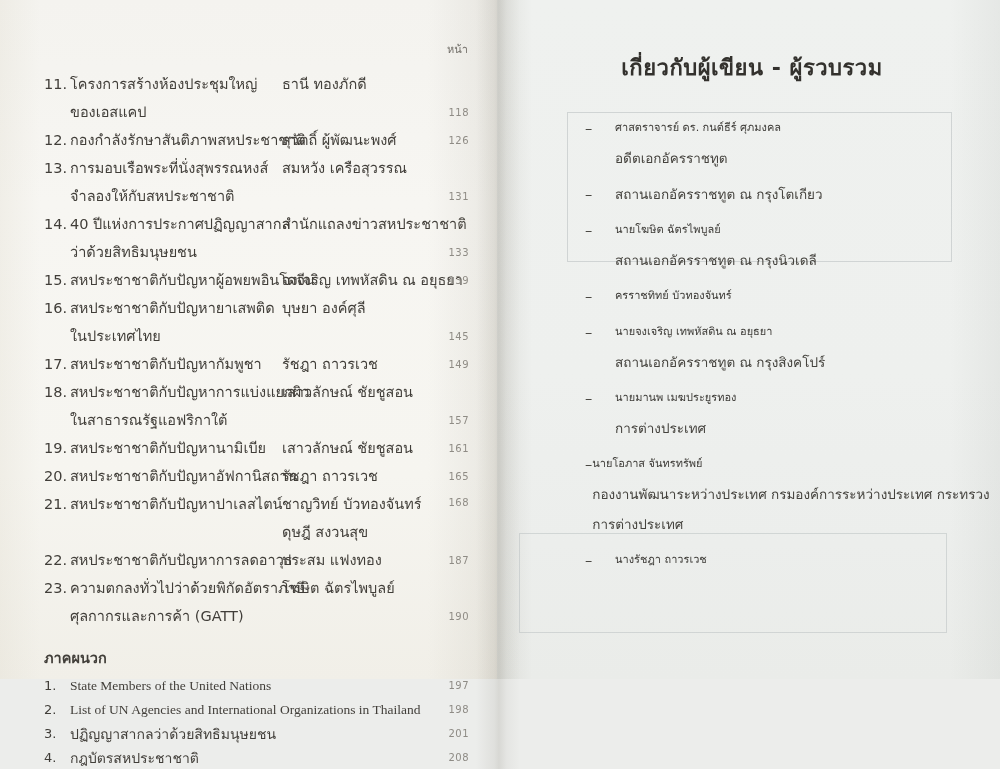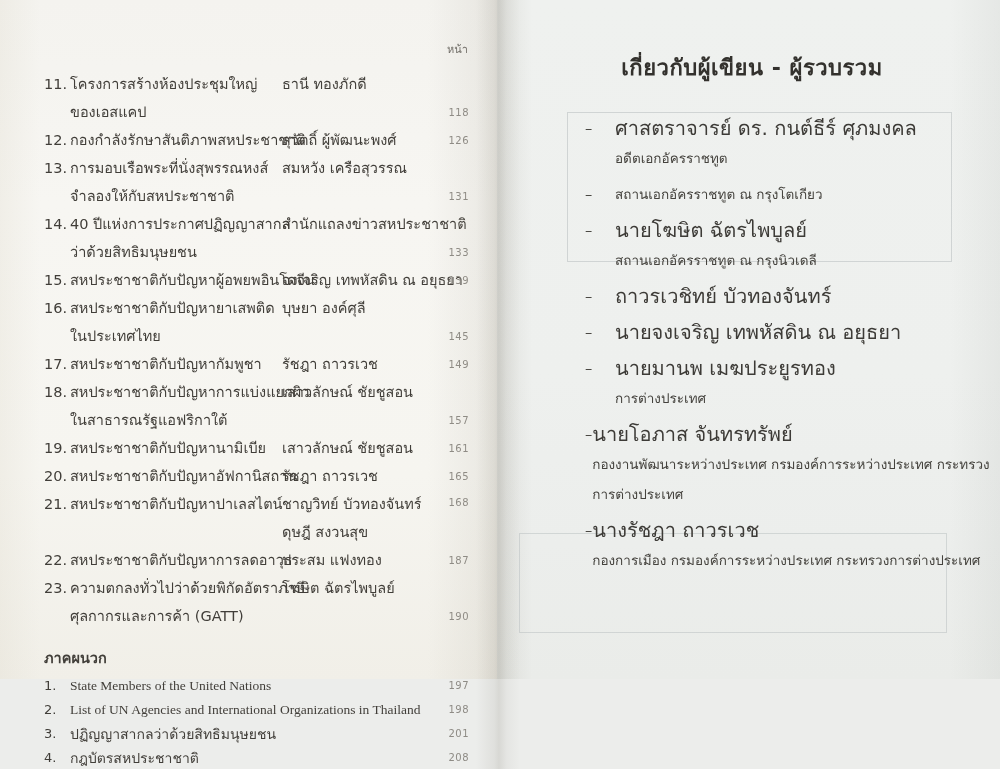--- a/index.html
+++ b/index.html
@@ -51,21 +51,21 @@
   .appendix-row .atitle.thai { font-family:"DejaVu Sans", sans-serif; font-size:14px; }
   .appendix-row .pg { text-align:right; font-size:10px; line-height:23px; color:#8e8b85; letter-spacing:0.5px; padding-right:1px; }
 
   
   .about-wrap { position:absolute; left:40px; top:50px; width:430px; color:#3d3b37; z-index:2; }
   .about-title { text-align:center; font-size:22px; font-weight:bold; color:#33312d; letter-spacing:0.5px; }
   .people { margin-top:28px; padding-left:48px; }
   .person { display:flex; margin-bottom:6px; }
   .person .dash { width:30px; font-size:14.5px; line-height:30px; color:#4a4843; }
   .person .pbody { flex:1; }
-  .person .pname { font-size:20px; line-height:30px; white-space:nowrap; }
+  .person .pname { font-size:11px; line-height:30px; white-space:nowrap; }
   .person .pdetail { font-size:13.5px; line-height:30px; white-space:nowrap; color:#45433e; }
 
   .ghost-box { position:absolute; pointer-events:none; z-index:1; }
   .ghost-box-1 { left:70px; top:112px; width:385px; height:150px; border:1px solid rgba(170,178,180,0.45); }
   .ghost-box-2 { left:22px; top:533px; width:428px; height:100px; border:1px solid rgba(170,178,180,0.40); }
 </style>
 </head>
 <body>
 
 <div class="book">
@@ -281,28 +281,29 @@
           <span class="dash">–</span>
           <div class="pbody">
             <div class="pname">นายโฆษิต ฉัตรไพบูลย์</div>
             <div class="pdetail">สถานเอกอัครราชทูต ณ กรุงนิวเดลี</div>
           </div>
         </div>
 
         <div class="person">
           <span class="dash">–</span>
           <div class="pbody">
-            <div class="pname">ถาวรเวชิทย์ บัวทองจันทร์</div>
+            <div class="pname">ครราชทิทย์ บัวทองจันทร์</div>
           </div>
         </div>
 
         <div class="person">
           <span class="dash">–</span>
           <div class="pbody">
             <div class="pname">นายจงเจริญ เทพหัสดิน ณ อยุธยา</div>
+            <div class="pdetail">สถานเอกอัครราชทูต ณ กรุงสิงคโปร์</div>
           </div>
         </div>
 
         <div class="person">
           <span class="dash">–</span>
           <div class="pbody">
             <div class="pname">นายมานพ เมฆประยูรทอง</div>
             <div class="pdetail">การต่างประเทศ</div>
           </div>
         </div>
@@ -313,21 +314,20 @@
             <div class="pname">นายโอภาส จันทรทรัพย์</div>
             <div class="pdetail">กองงานพัฒนาระหว่างประเทศ กรมองค์การระหว่างประเทศ กระทรวง</div>
             <div class="pdetail">การต่างประเทศ</div>
           </div>
         </div>
 
         <div class="person">
           <span class="dash">–</span>
           <div class="pbody">
             <div class="pname">นางรัชฎา ถาวรเวช</div>
-            <div class="pdetail">กองการเมือง กรมองค์การระหว่างประเทศ กระทรวงการต่างประเทศ</div>
           </div>
         </div>
 
       </div>
     </div>
   </div>
 
   <div class="gutter"></div>
 </div>
 

